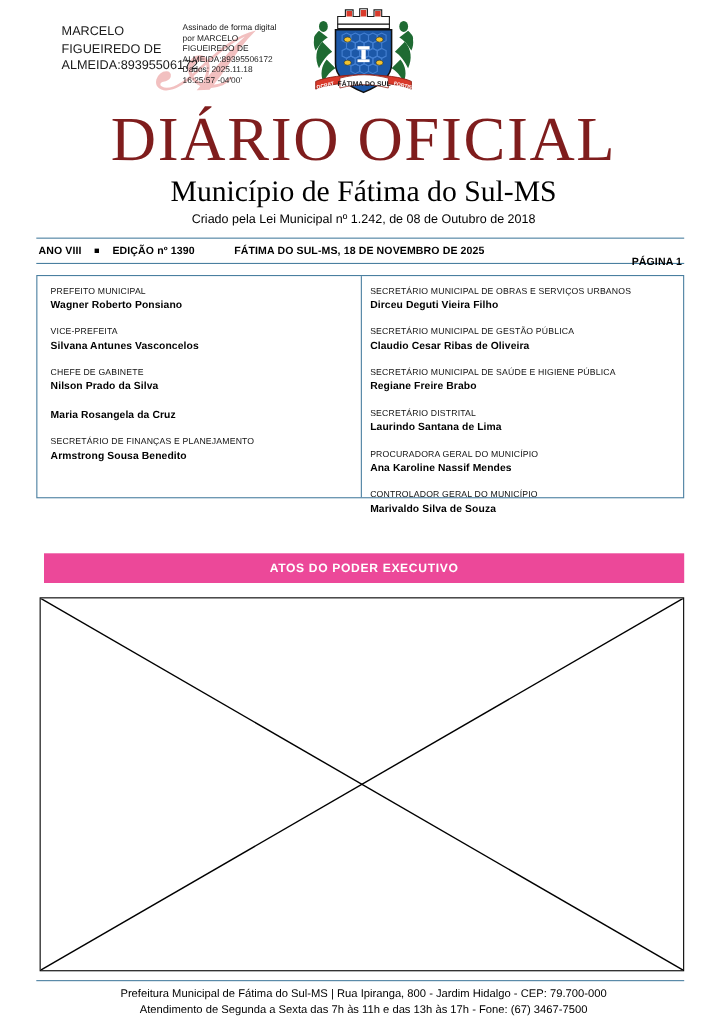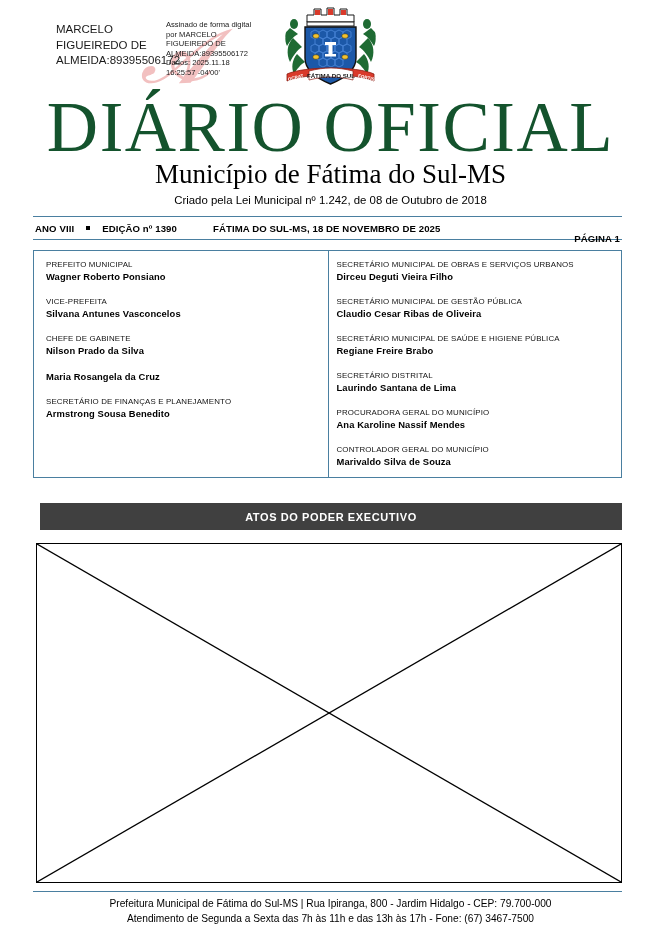--- a/index.html
+++ b/index.html
@@ -81,25 +81,25 @@
   
   .masthead {
     position: absolute;
     left: 0;
     top: 98px;
     width: 661px;
     text-align: center;
   }
   .main-title {
     font-family: "Liberation Serif", serif;
-    font-size: 71px;
+    font-size: 57px;
     line-height: 58px;
     letter-spacing: 1.5px;
     font-weight: 400;
-    color: #14532d;
+    color: #7f1d1d;
     white-space: nowrap;
   }
   .sub-title {
     font-family: "Liberation Serif", serif;
     font-size: 27px;
     line-height: 32px;
     font-weight: 400;
     margin-top: 2px;
     color: #000;
     white-space: nowrap;
@@ -140,21 +140,21 @@
   .ib-edicao { }
   .ib-local { margin-left: 36px; }
   .ib-page { margin-left: auto; margin-right: 2px; margin-top: 20px; }
 
   
   .officials {
     position: absolute;
     left: 33px;
     top: 250px;
     width: 589px;
-    height: 228px;
+    height: 203px;
     border: 1.2px solid #4a7fa0;
     box-sizing: border-box;
     display: flex;
   }
   .off-col {
     box-sizing: border-box;
     padding: 8px 0 0 12px;
     width: 50%;
   }
   .off-col.right {
@@ -178,21 +178,21 @@
     white-space: nowrap;
   }
 
   
   .section-banner {
     position: absolute;
     left: 40px;
     top: 503px;
     width: 582px;
     height: 27px;
-    background: #404040;
+    background: #ec4899;
     color: #ffffff;
     font-size: 11px;
     font-weight: bold;
     letter-spacing: .6px;
     display: flex;
     align-items: center;
     justify-content: center;
   }
 
   

